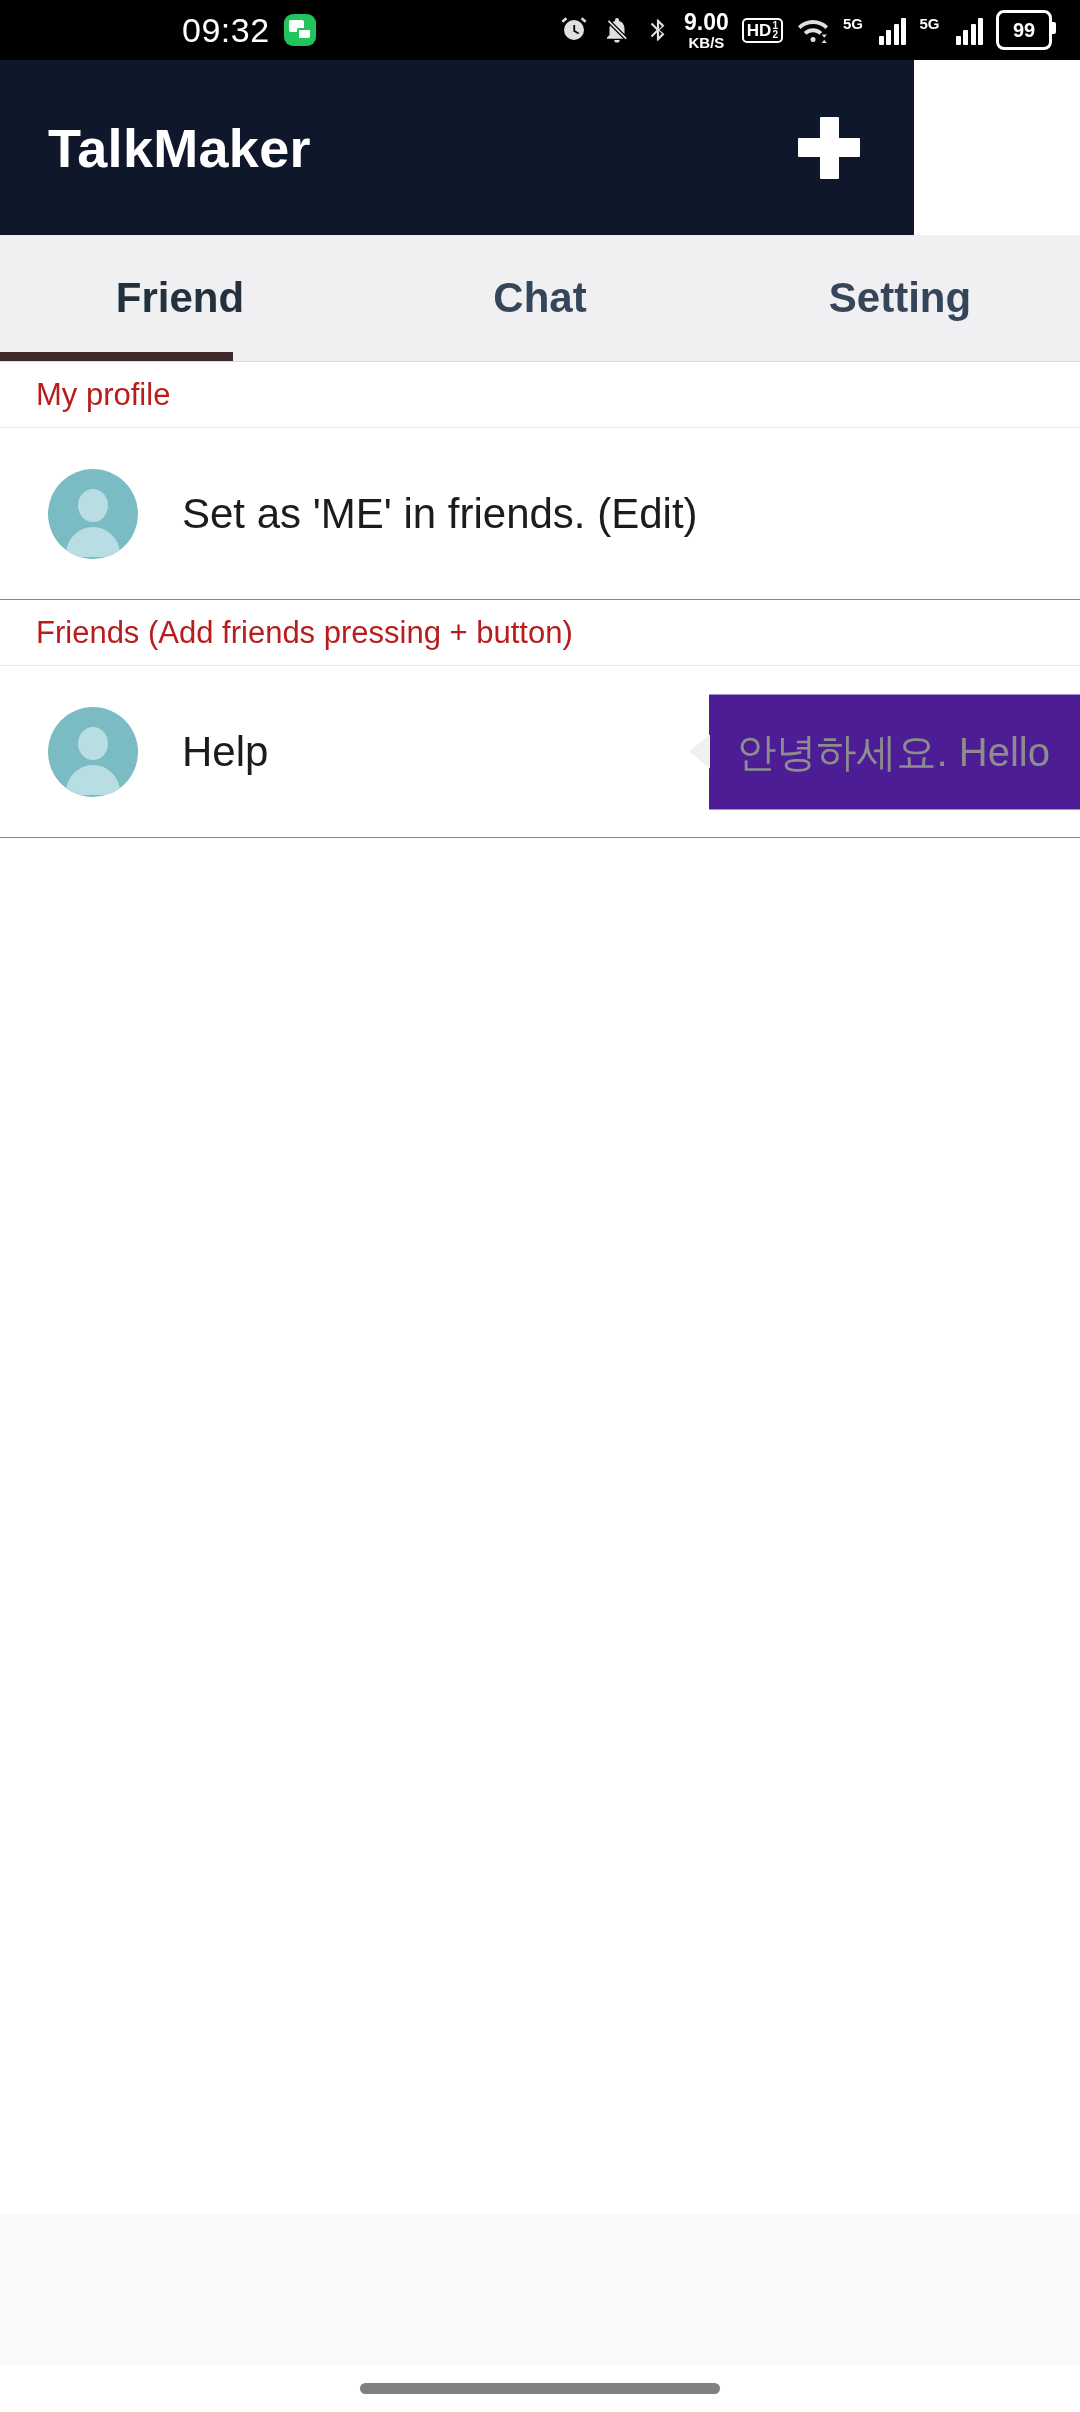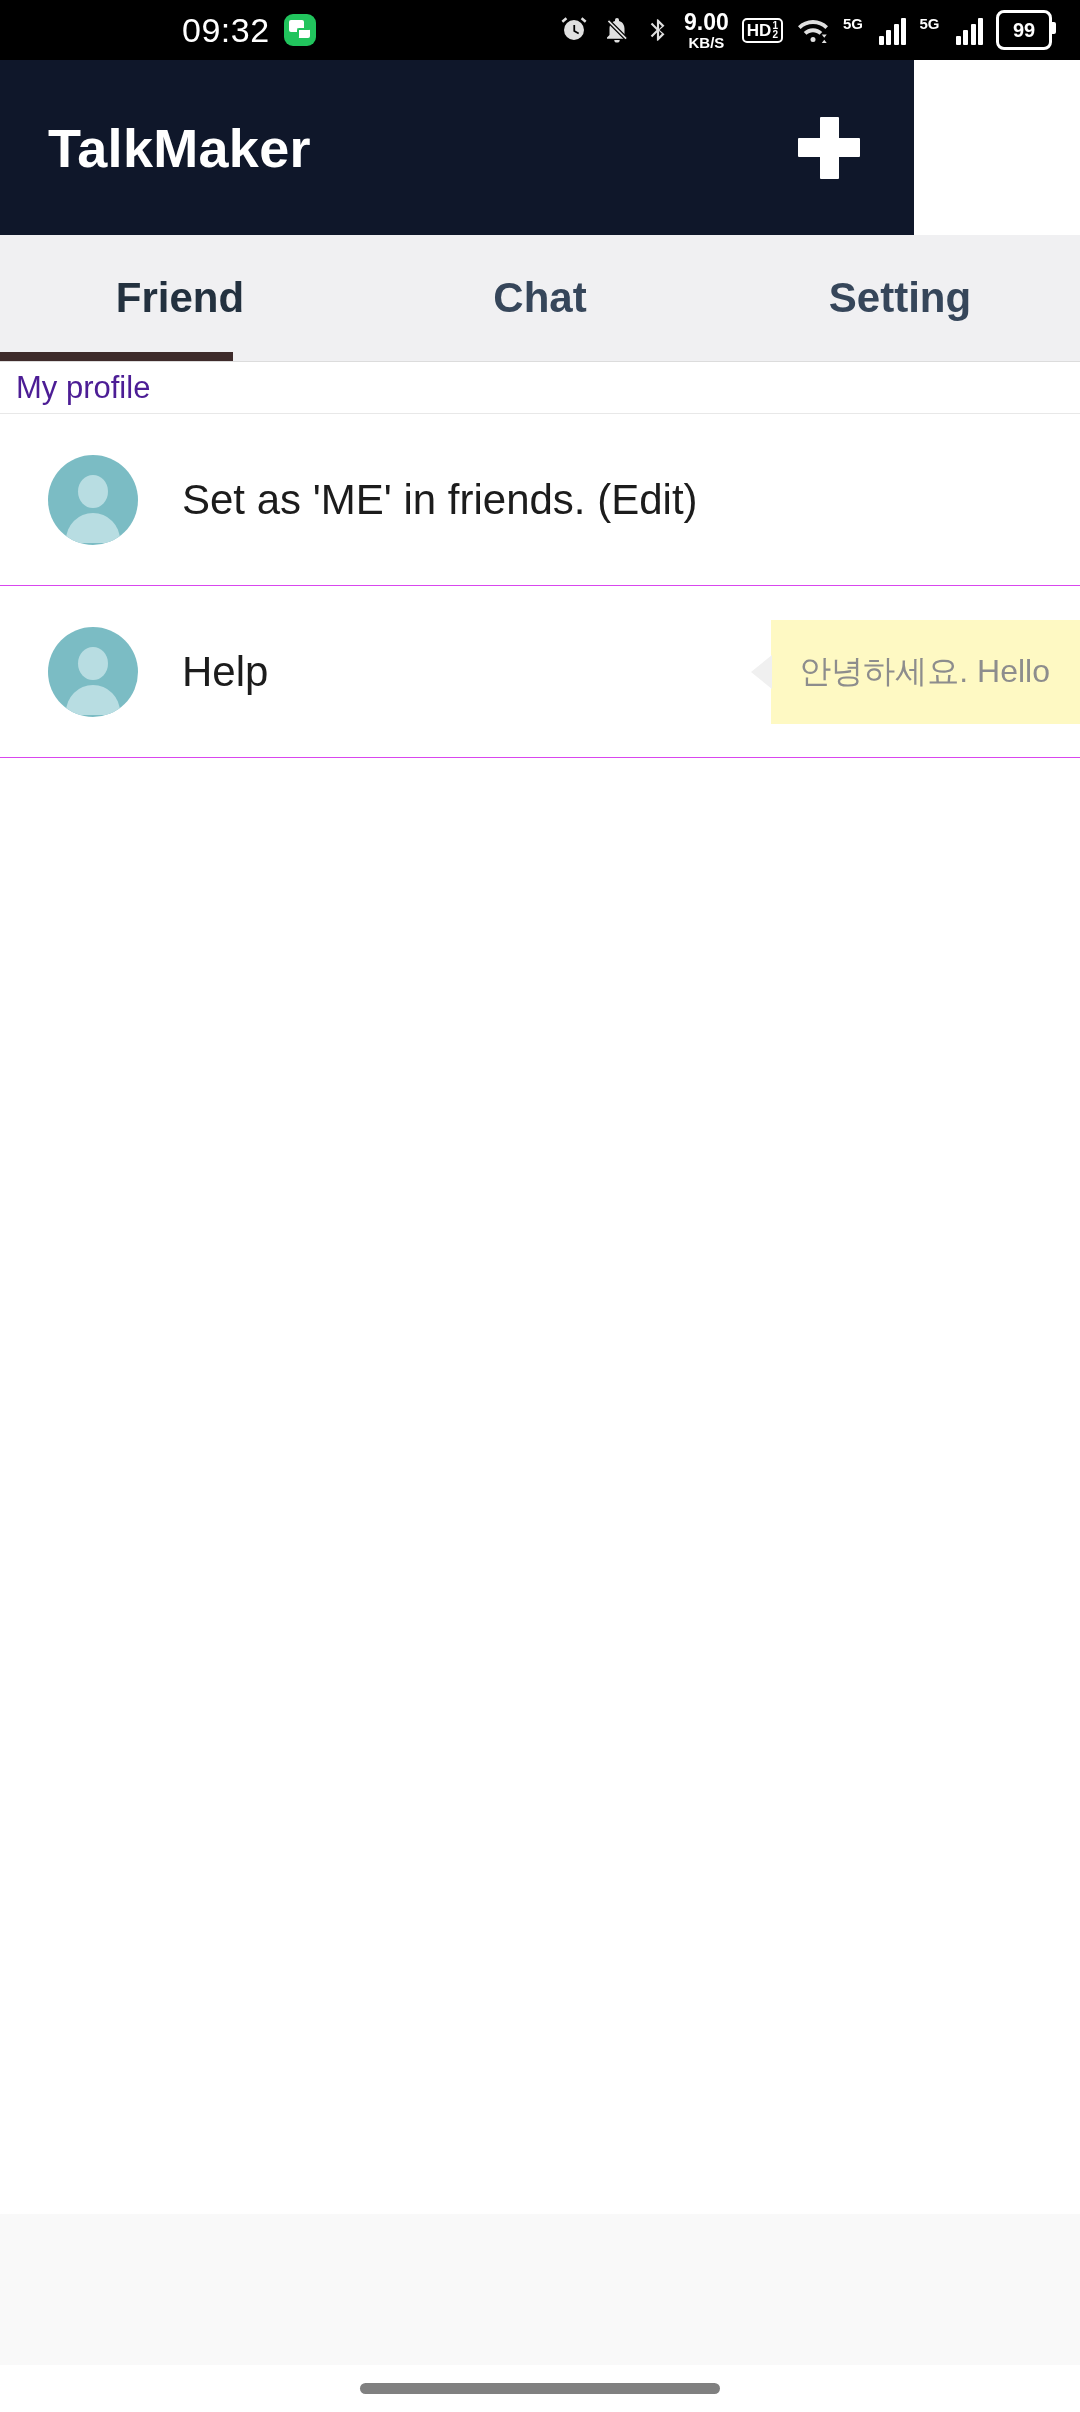--- a/index.html
+++ b/index.html
@@ -86,23 +86,23 @@
     flex:1; display:flex; align-items:center; justify-content:center;
     font-size:42px; font-weight:bold; color:#36465a; cursor:pointer;
   }
   .tab.active{ color:#23313f; }
   .tab-indicator{
     position:absolute; bottom:0; left:0; width:233px; height:9px; background:#3e2b2b;
   }
 
   
   .section-header{
-    height:52px; display:flex; align-items:center;
-    padding-left:16px; background:#ffffff;
-    color:#4c1d95; font-size:31px;
+    height:66px; display:flex; align-items:center;
+    padding-left:36px; background:#ffffff;
+    color:#b91c1c; font-size:31px;
     border-bottom:1px solid #e8e8e8;
   }
   .row{
     height:172px; display:flex; align-items:center;
     padding:0 0 0 48px; background:#ffffff;
     border-bottom:1px solid #d946ef; position:relative; cursor:pointer;
   }
   .avatar{
     width:90px; height:90px; border-radius:50%; background:#7bbcc4;
     flex:0 0 90px; position:relative; overflow:hidden;
@@ -113,21 +113,21 @@
   }
   .avatar .body{
     position:absolute; width:54px; height:30px; left:18px; top:58px;
     background:#b8dde2; border-radius:28px 28px 0 0;
   }
   .row-name{
     margin-left:44px; font-size:42px; color:#1c1c1c; white-space:nowrap;
   }
   .bubble{
     position:absolute; right:0; top:50%; transform:translateY(-50%);
-    background:#fef9c3; color:#8d8d8d; font-size:32px;
+    background:#4c1d95; color:#8d8d8d; font-size:40px;
     padding:30px 30px 30px 28px; max-width:420px; white-space:nowrap;text-align:right;
   }
   .bubble:before{
     content:""; position:absolute; left:-20px; top:50%;
     transform:translateY(-50%);
     border-top:17px solid transparent;
     border-bottom:17px solid transparent;
     border-right:21px solid #f0f0f0;
   }
 
@@ -245,20 +245,23 @@
     <span>My profile</span>
   </div>
   <div class="row">
     <div class="avatar">
       <span class="head"></span>
         <span class="body"></span>
     </div>
     <div class="row-name">Set as 'ME' in friends. (Edit)</div>
   </div>
 
+  <div class="section-header">
+    <span>Friends (Add friends pressing + button)</span>
+  </div>
   <div class="row">
     <div class="avatar">
       <span class="head"></span>
         <span class="body"></span>
     </div>
     <div class="row-name">Help</div>
     <div class="bubble">안녕하세요. Hello</div>
   </div>
 
   <div class="content-fill"></div>

